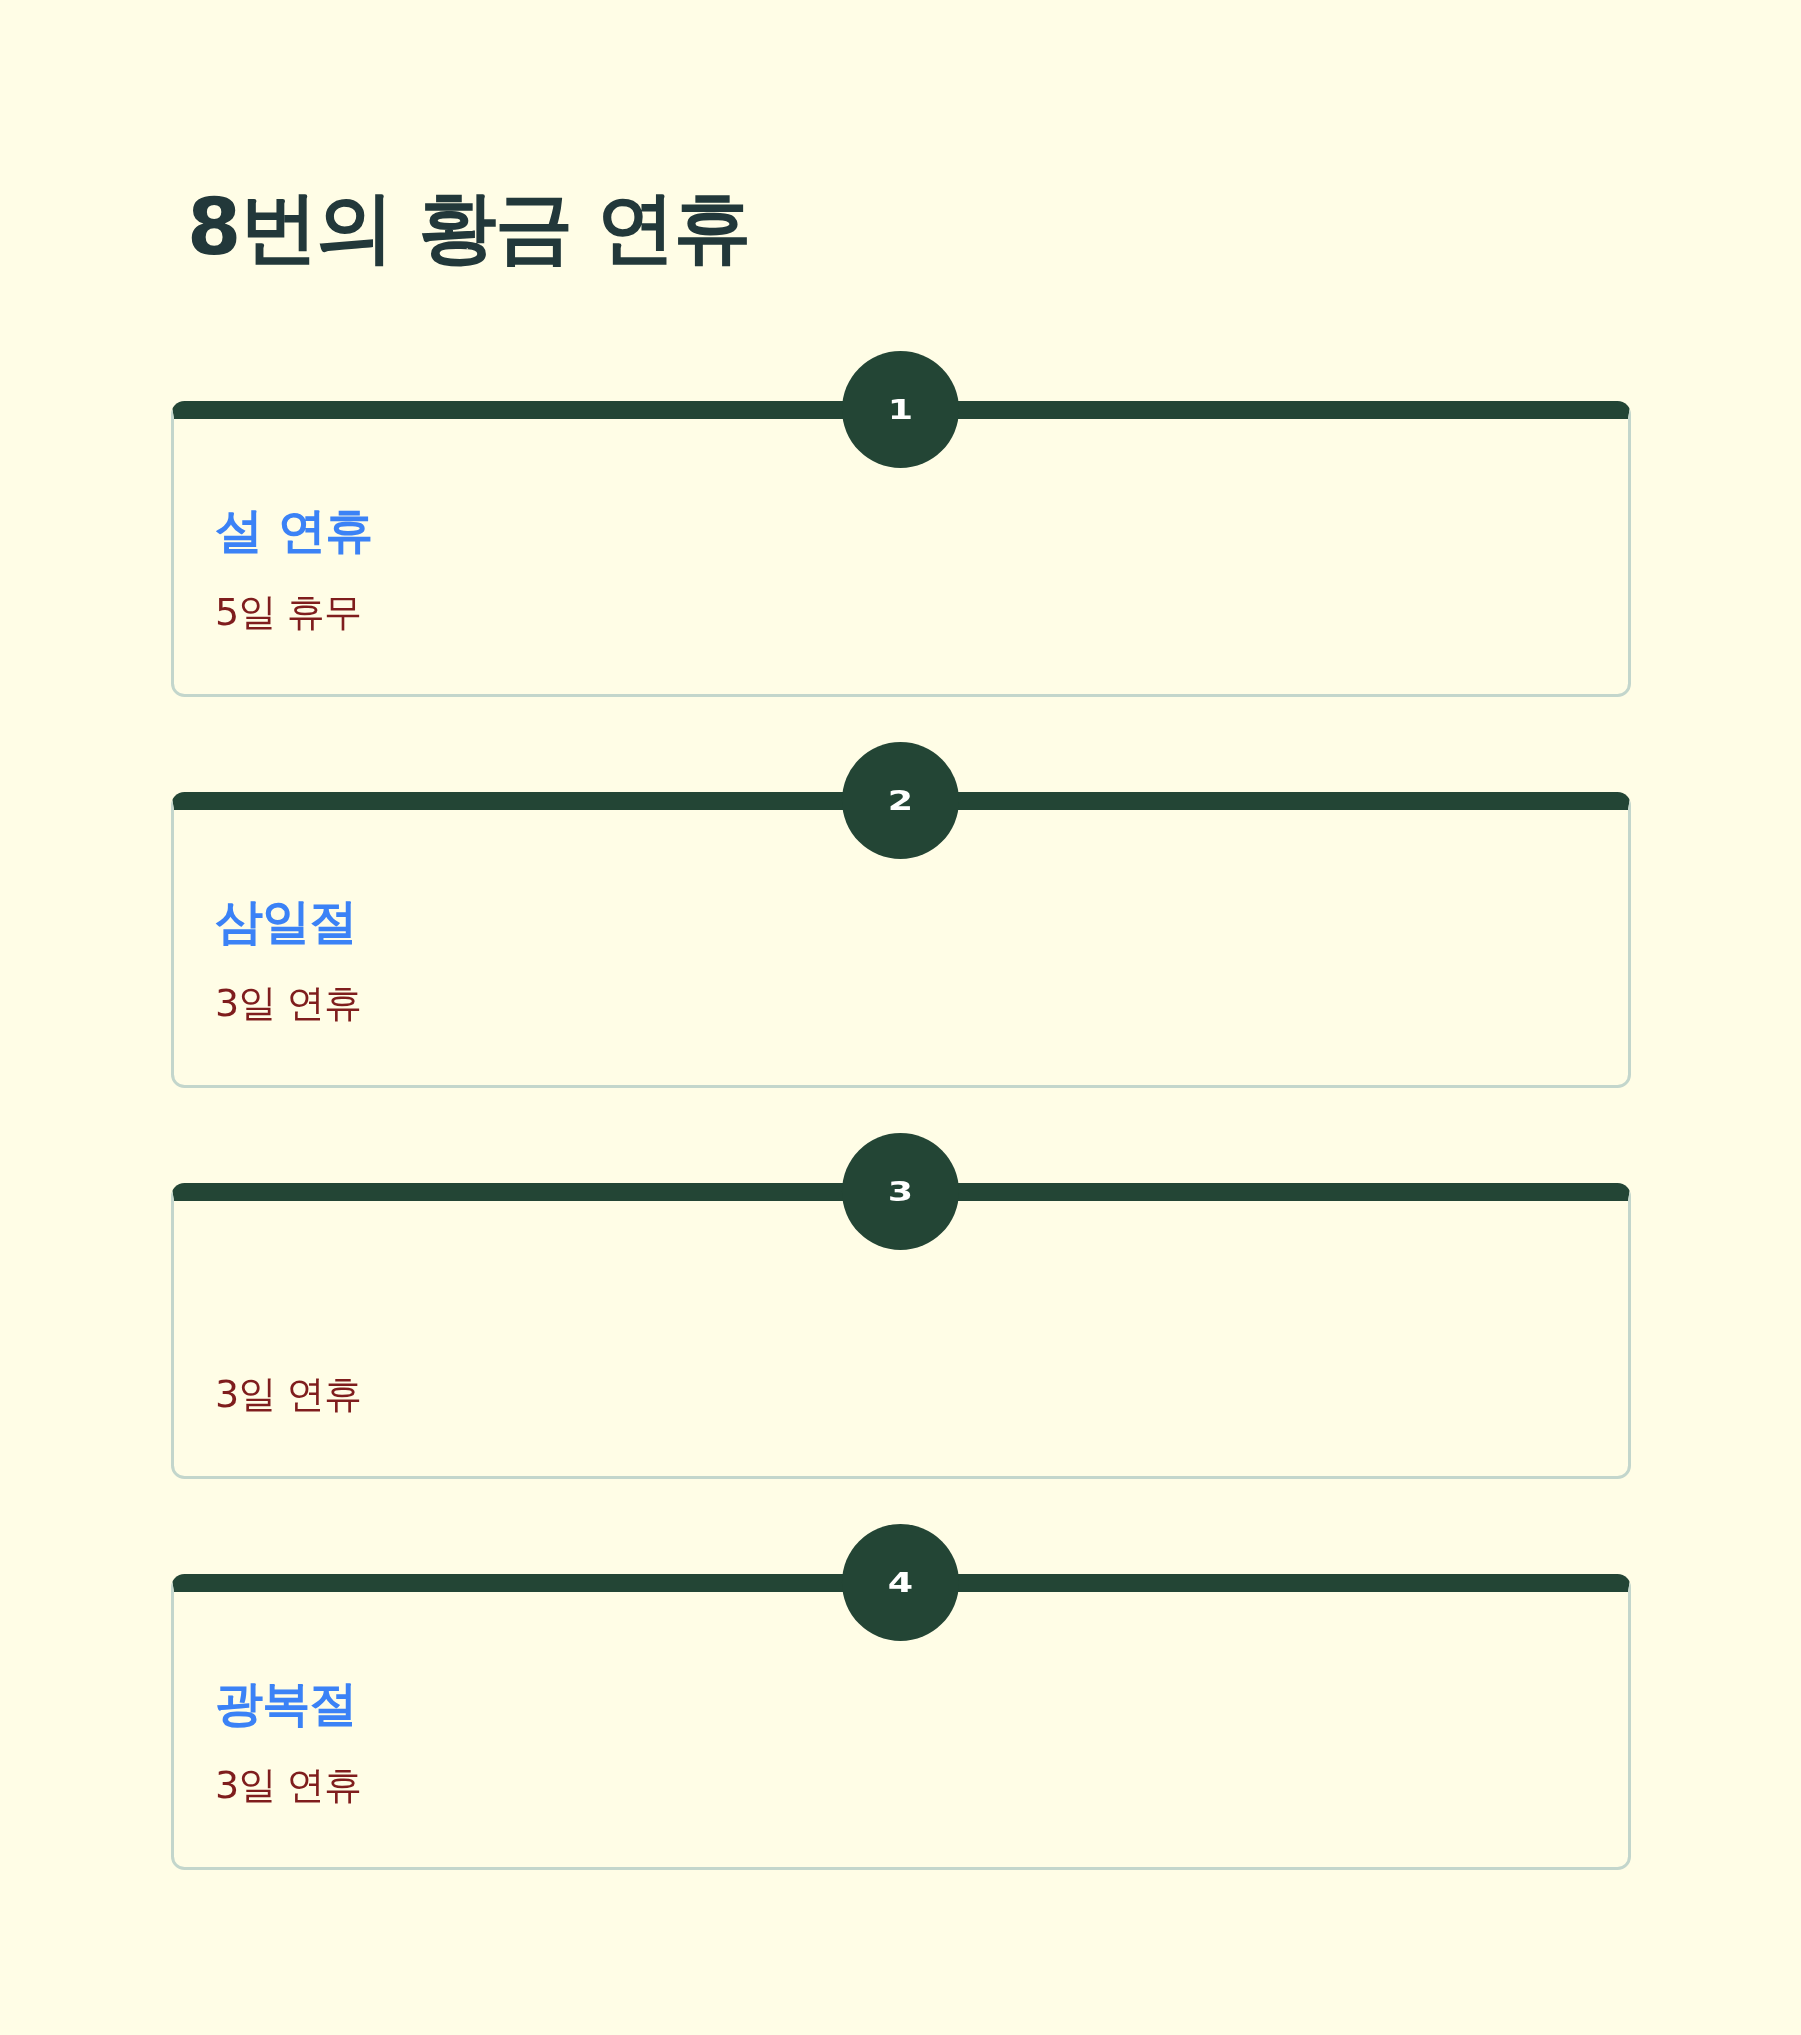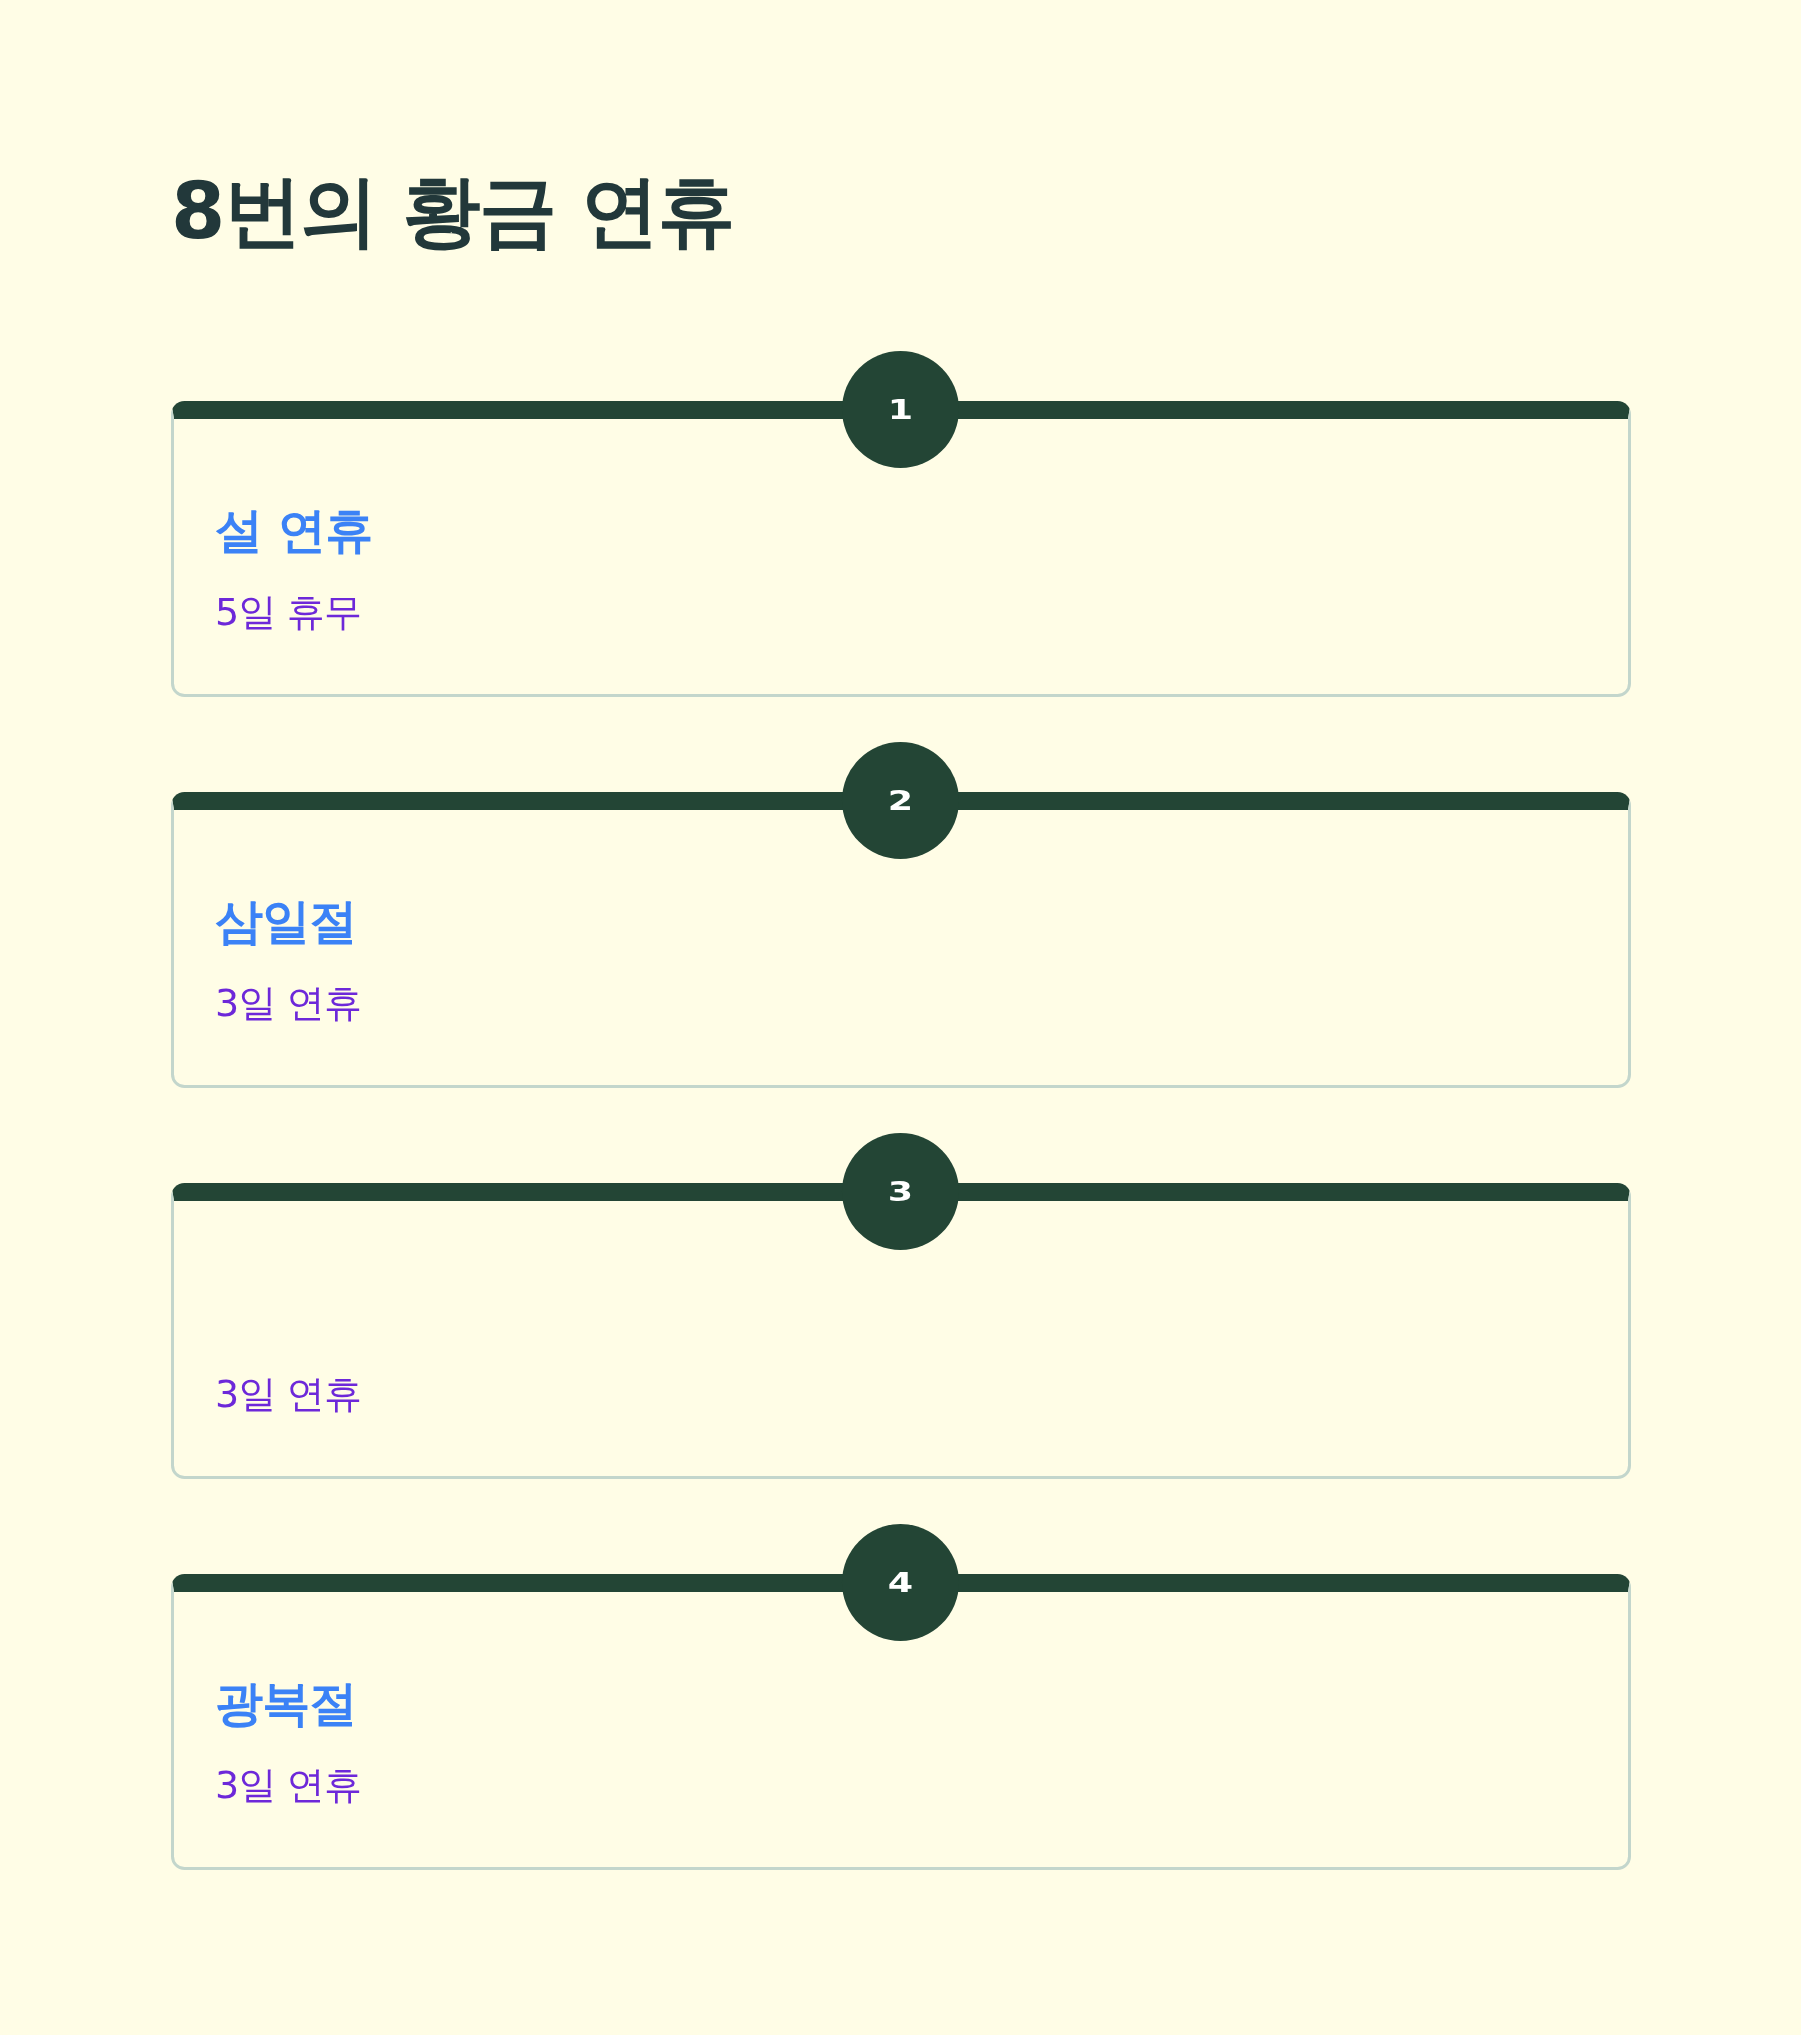--- a/index.html
+++ b/index.html
@@ -11,21 +11,21 @@
     width: 1801px;
     height: 2035px;
     position: relative;
     overflow: hidden;
     font-family: "DejaVu Sans", "Liberation Sans", sans-serif;
   }
   .page-title {
     position: absolute;
     left: 171px;
     top: 155px;
-    margin: 0;
+    margin: 16px;
     font-size: 78px;
     line-height: 113px;
     font-weight: 700;
     color: #22383a;
     letter-spacing: -1.5px;
     white-space: nowrap;
   }
   .card-list {
     position: absolute;
     left: 171px;
@@ -79,21 +79,21 @@
     letter-spacing: -0.8px;
   }
   .card-sub {
     position: absolute;
     left: 41px;
     top: 165px;
     margin: 0;
     font-size: 38px;
     line-height: 57px;
     font-weight: 400;
-    color: #6d28d9;
+    color: #7f1d1d;
     white-space: nowrap;
     letter-spacing: -0.8px;
   }
 </style>
 </head>
 <body>
 
 <h1 class="page-title">8번의 황금 연휴</h1>
 
 <div class="card-list">

